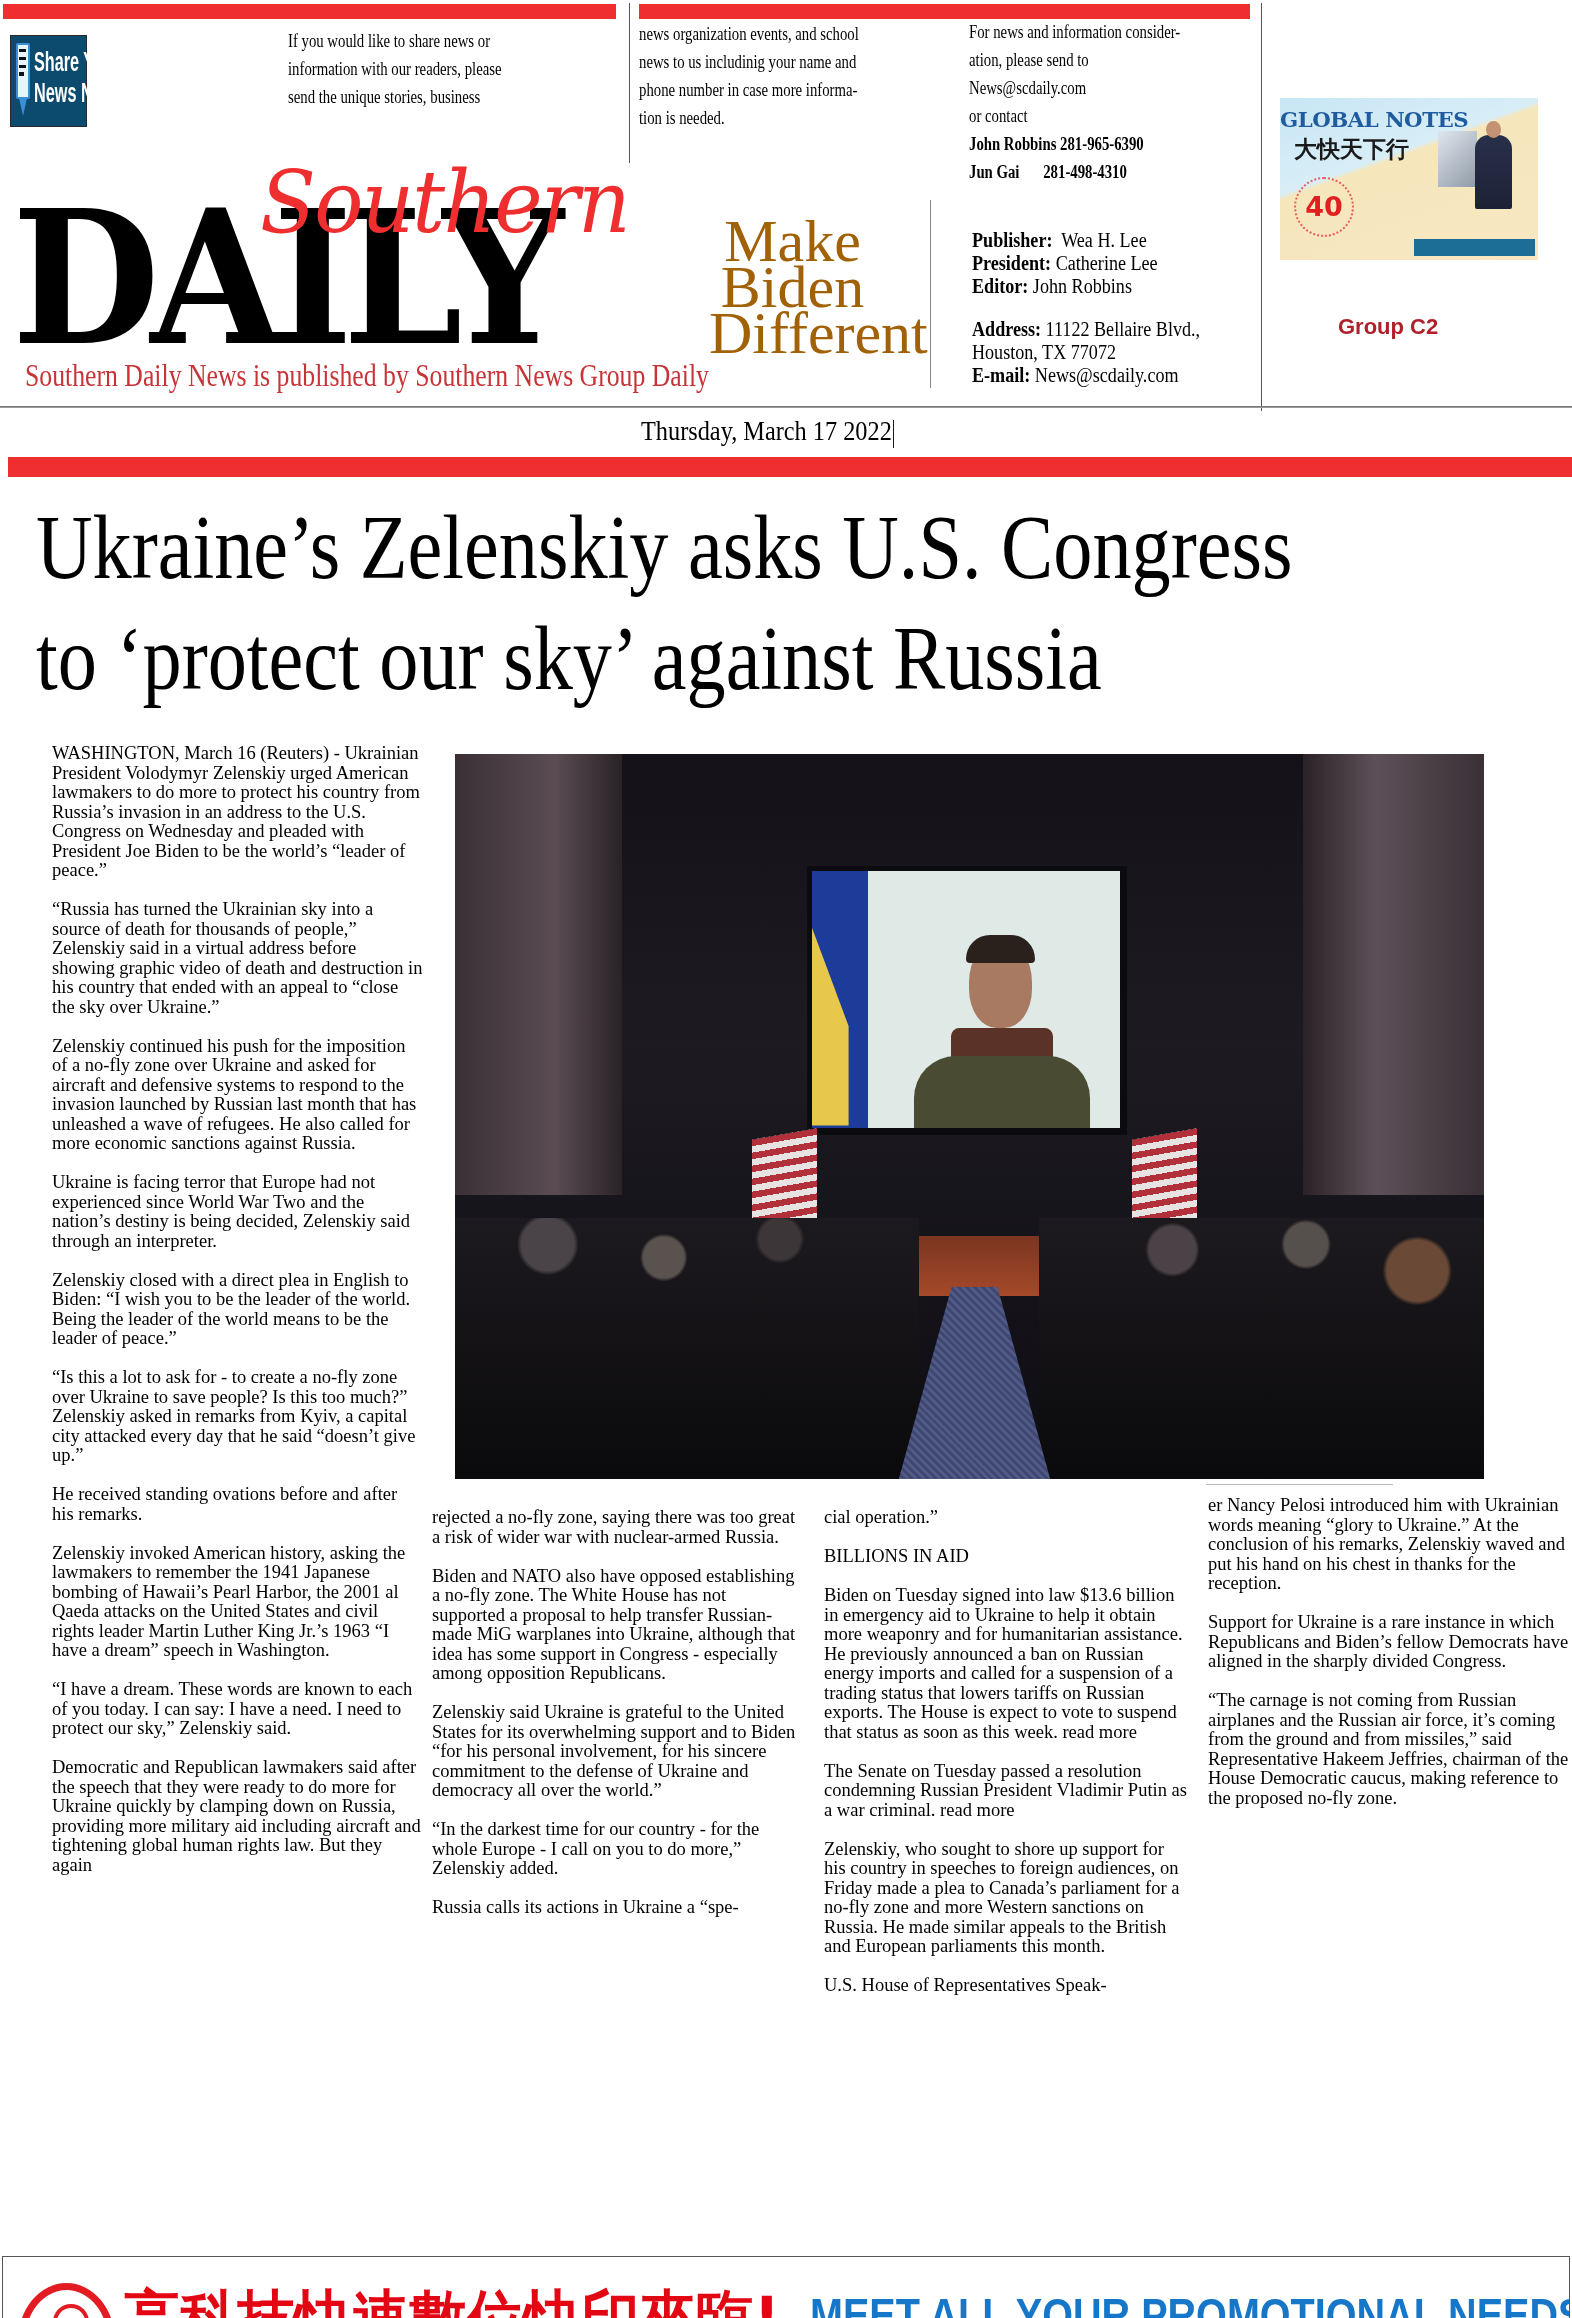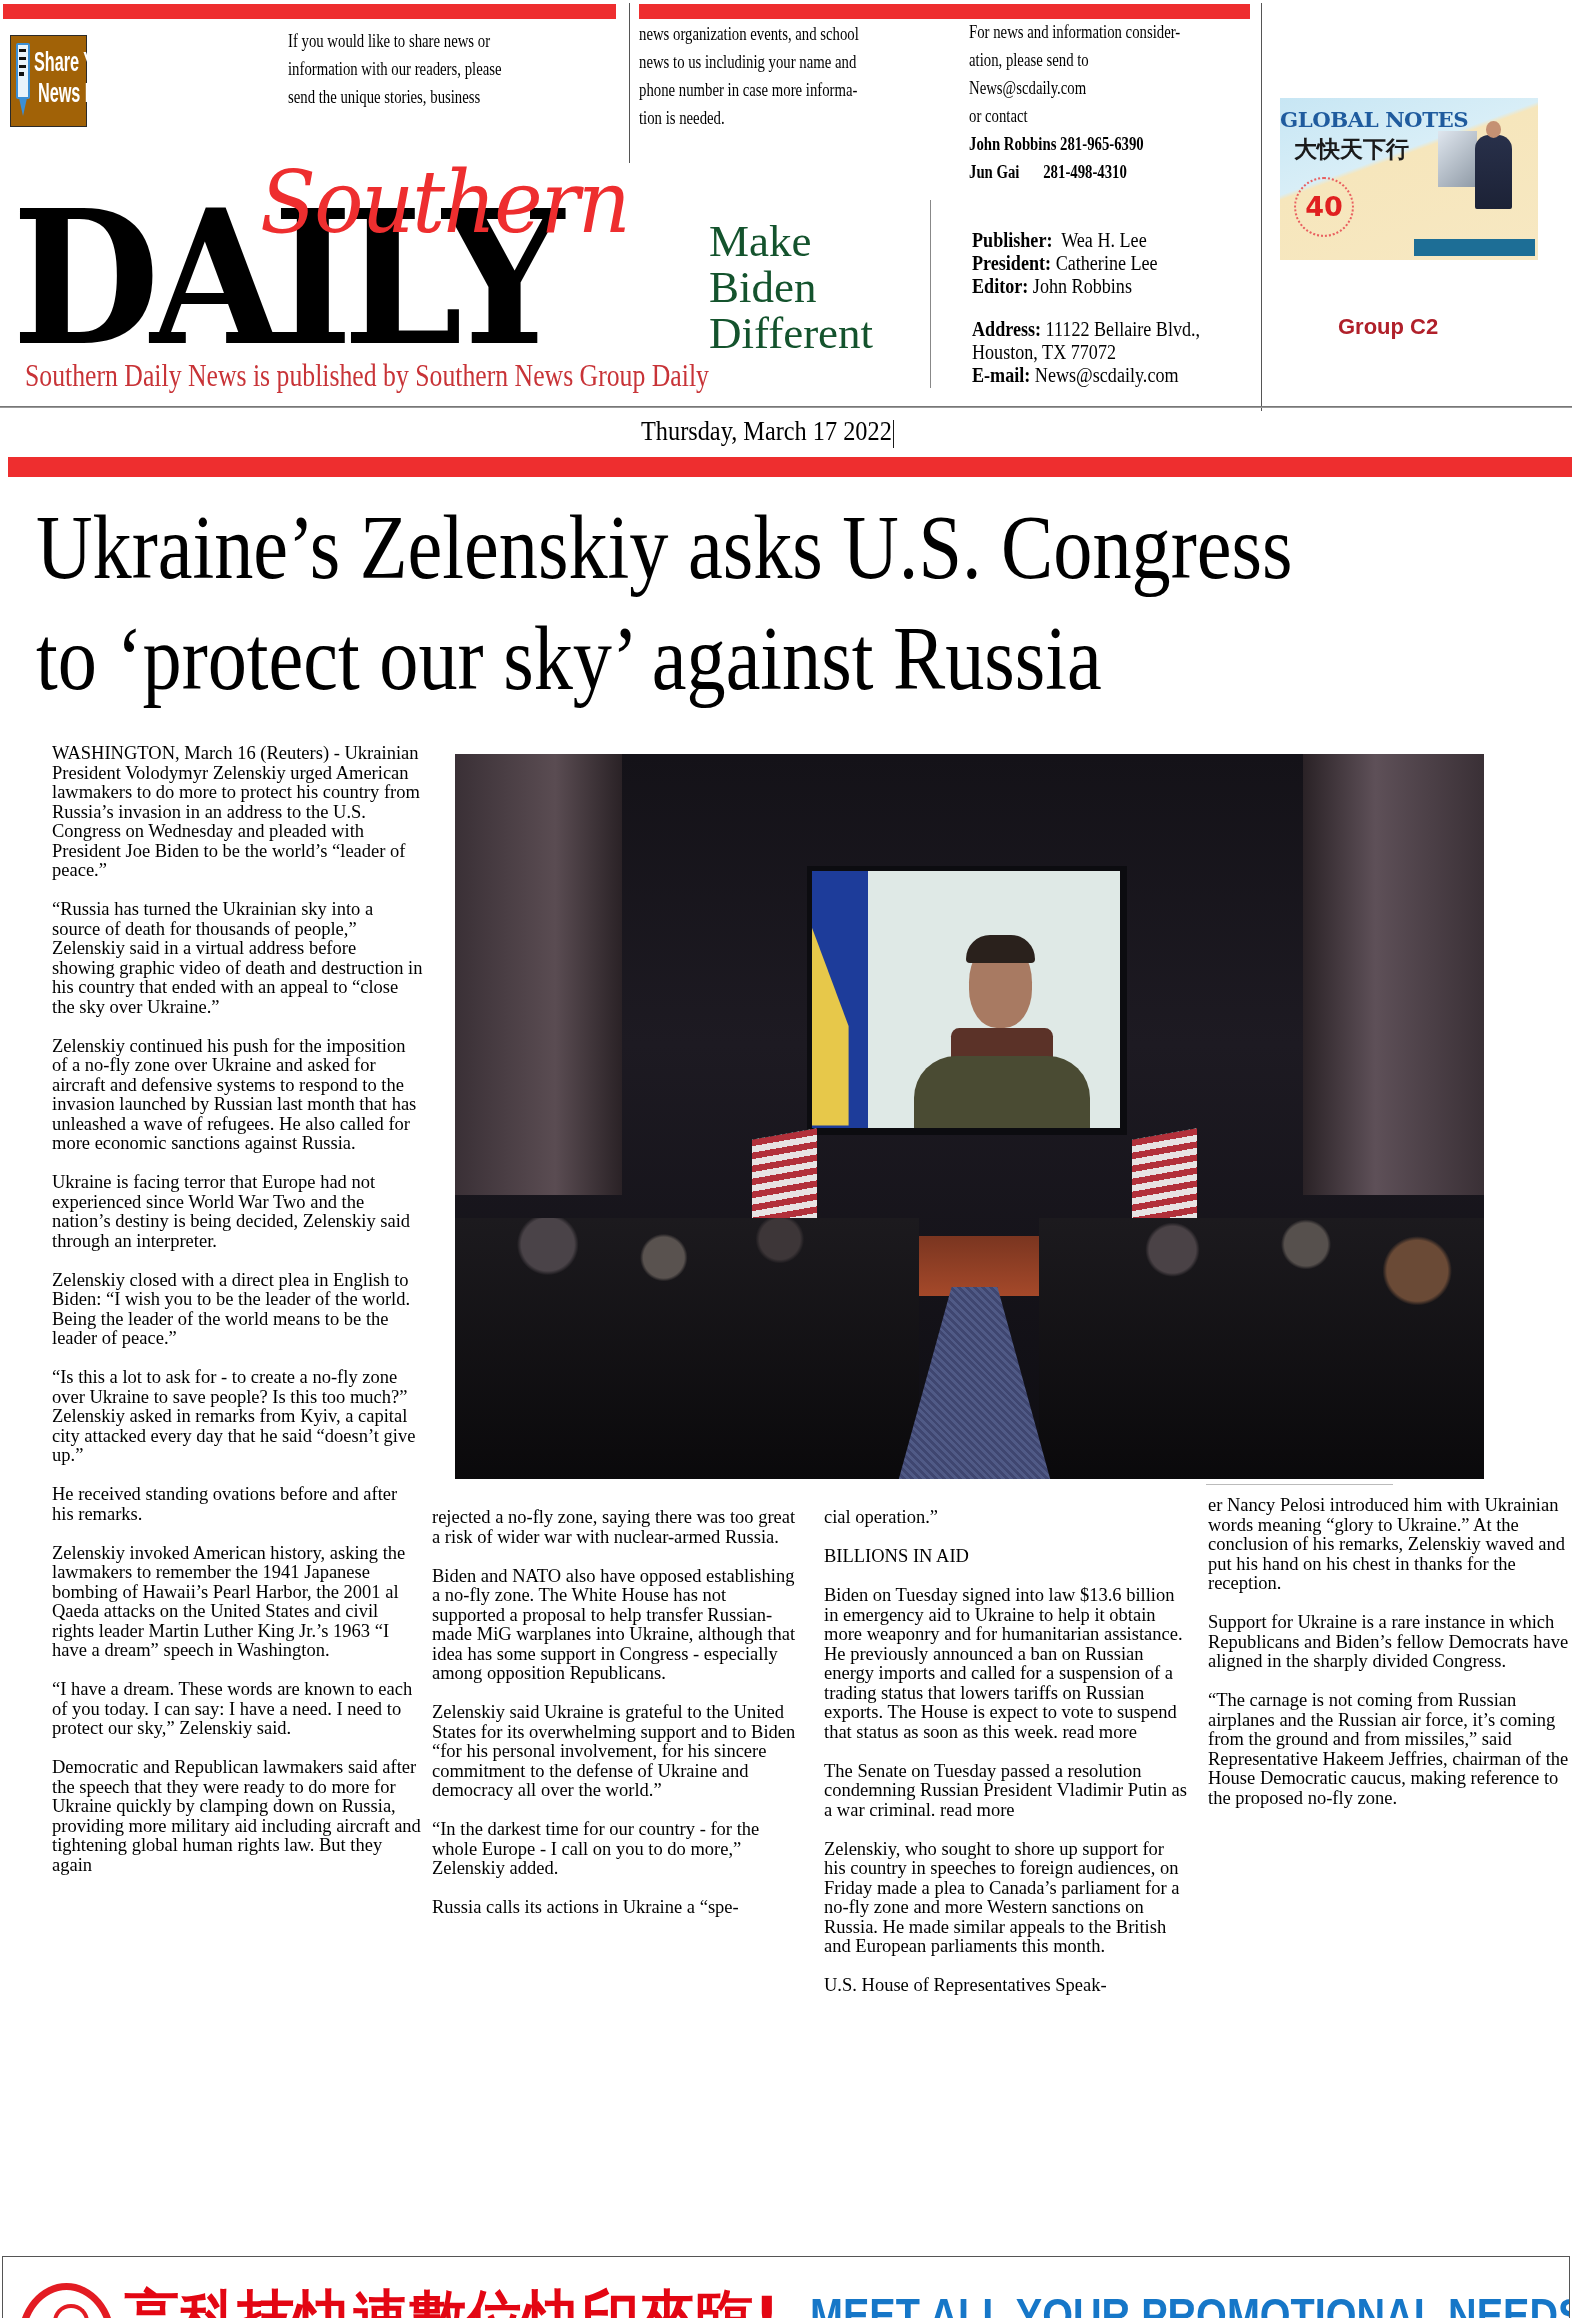--- a/index.html
+++ b/index.html
@@ -4,30 +4,30 @@
 <style>
   * { box-sizing: border-box; margin: 0; padding: 0; }
   html, body { width: 1572px; height: 2966px; background: #ffffff; overflow: hidden; }
   body { position: relative; font-family: "Liberation Serif", "DejaVu Serif", serif; color: #000; }
 
   
   .red-bar { background: #ee2e2f; position: absolute; }
   .vline { position: absolute; width: 1.4px; background: #555; }
   .top-text { position: absolute; font-family: "Liberation Serif", serif; font-size: 18px; line-height: 28px; transform: scaleX(0.82); transform-origin: left top; white-space: nowrap; }
   .top-text b { font-weight: bold; }
-  .share-box { position: absolute; left: 10.2px; top: 35px; width: 77px; height: 92px; background: #a16207; border: 0.9px solid #2a2a2a; text-align: right; }
+  .share-box { position: absolute; left: 10.2px; top: 35px; width: 77px; height: 92px; background: #0c4a6e; border: 0.9px solid #2a2a2a; }
   .share-icon { position: absolute; left: 4.6px; top: 6.5px; width: 14px; height: 56px; background: #e9f3fb; border: 2.3px solid #3b8fd6; border-radius: 1.9px; }
   .share-icon i { display: block; height: 3.2px; background: #111; margin: 4.6px 1.4px 0 1.4px; }
   .share-tail { position: absolute; left: 7.4px; top: 62px; width: 0; height: 0; border-left: 4.2px solid transparent; border-right: 4.2px solid transparent; border-top: 18.5px solid #3b8fd6; }
   .share-label { position: absolute; left: 23px; top: 10.2px; color: #fff; font-family: "Liberation Sans", sans-serif; font-weight: bold; font-size: 28px; line-height: 31px; transform: scaleX(0.58); transform-origin: left top; white-space: nowrap; }
 
   
   .logo-southern { position: absolute; left: 260px; top: 158px; font-family: "DejaVu Serif", serif; font-style: italic; color: #ee2e2f; font-size: 86px; line-height: 88px; transform: scaleX(0.95); transform-origin: left top; letter-spacing: -1.9px; }
   .logo-daily { position: absolute; left: 12px; top: 195px; font-family: "DejaVu Serif", serif; font-weight: bold; color: #000; font-size: 185px; line-height: 167px; transform: scaleX(0.92); transform-origin: left top; letter-spacing: -10.2px; }
-  .tagline { position: absolute; left: 709px; top: 218px; width: 167px; text-align: left; color: #14532d; font-family: "Liberation Serif", serif; font-size: 45px; line-height: 46px; }
+  .tagline { position: absolute; left: 709px; top: 218px; width: 167px; text-align: center; color: #a16207; font-family: "Liberation Serif", serif; font-size: 60px; line-height: 46px; }
   .publisher-line { position: absolute; left: 25px; top: 355px; color: #c83337; font-family: "Liberation Serif", serif; font-size: 31px; line-height: 42px; white-space: nowrap; transform: scaleX(0.83); transform-origin: left top; }
   .rule-double { position: absolute; height: 1.9px; border-top: 1.4px solid #777; border-bottom: 0.5px solid #999; }
 
   .date-line { position: absolute; left: 641px; top: 413px; font-family: "Liberation Serif", serif; font-size: 27px; line-height: 37px; white-space: nowrap; transform: scaleX(0.9); transform-origin: left top; }
   .date-caret { display: inline-block; width: 1.4px; height: 28px; background: #000; vertical-align: middle; margin-left: 0.9px; }
 
   
   .info-block { position: absolute; left: 972px; top: 229px; font-family: "Liberation Serif", serif; font-size: 21.3px; line-height: 23px; white-space: nowrap; transform: scaleX(0.85); transform-origin: left top; }
   .info-block b { font-weight: bold; }
   .gn-box { position: absolute; left: 1280px; top: 98px; width: 258px; height: 162px; background: linear-gradient(160deg, #c7e6f4 0%, #d8eef7 38%, #f6e6bc 40%, #f7e8c2 100%); overflow: hidden; }

